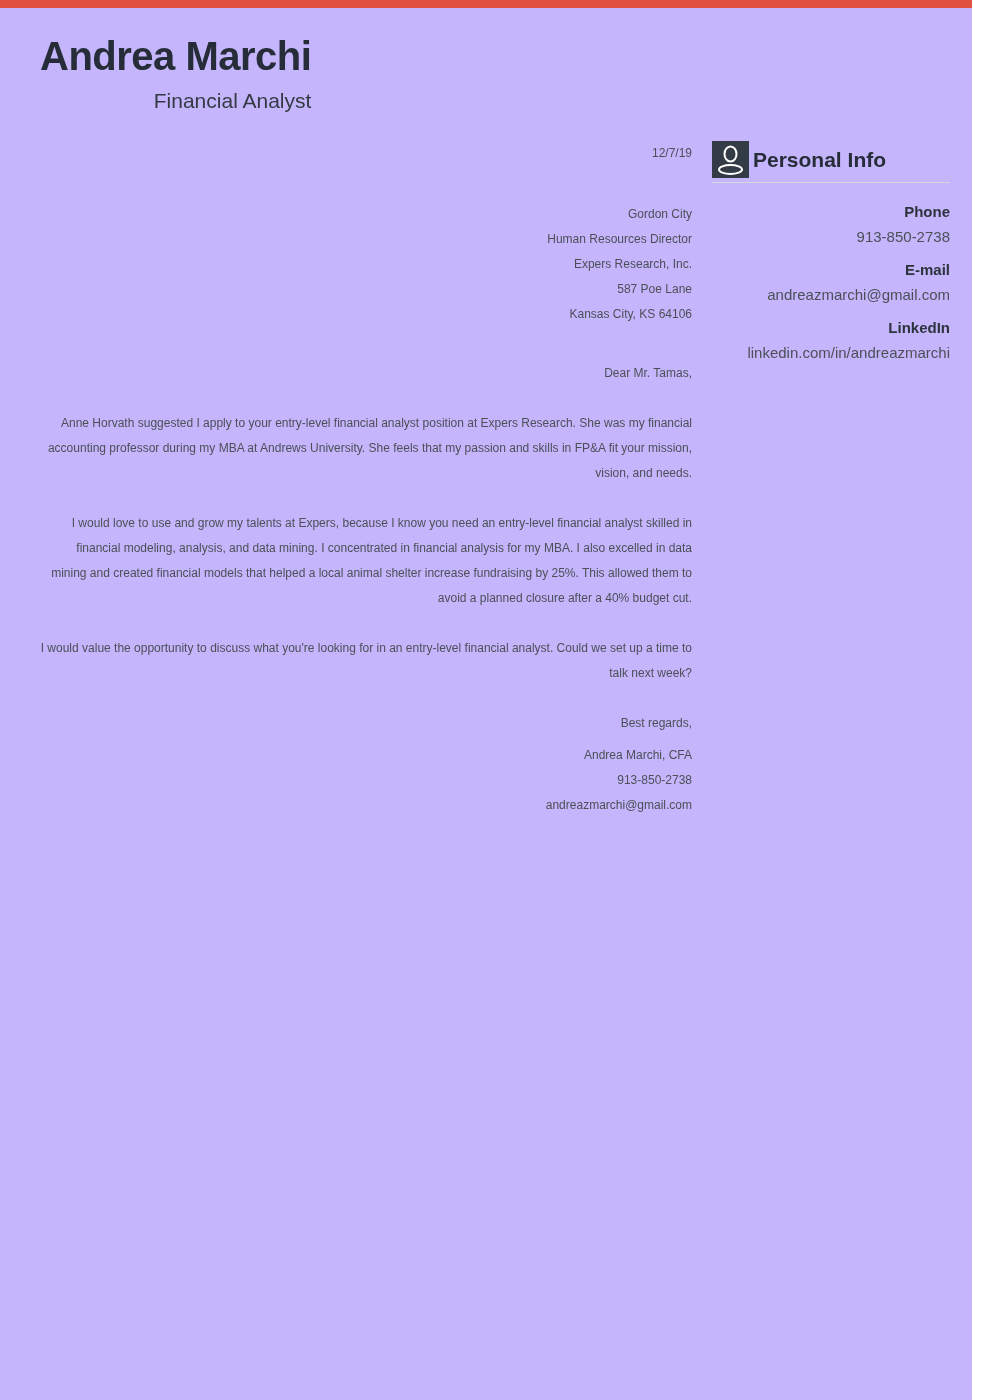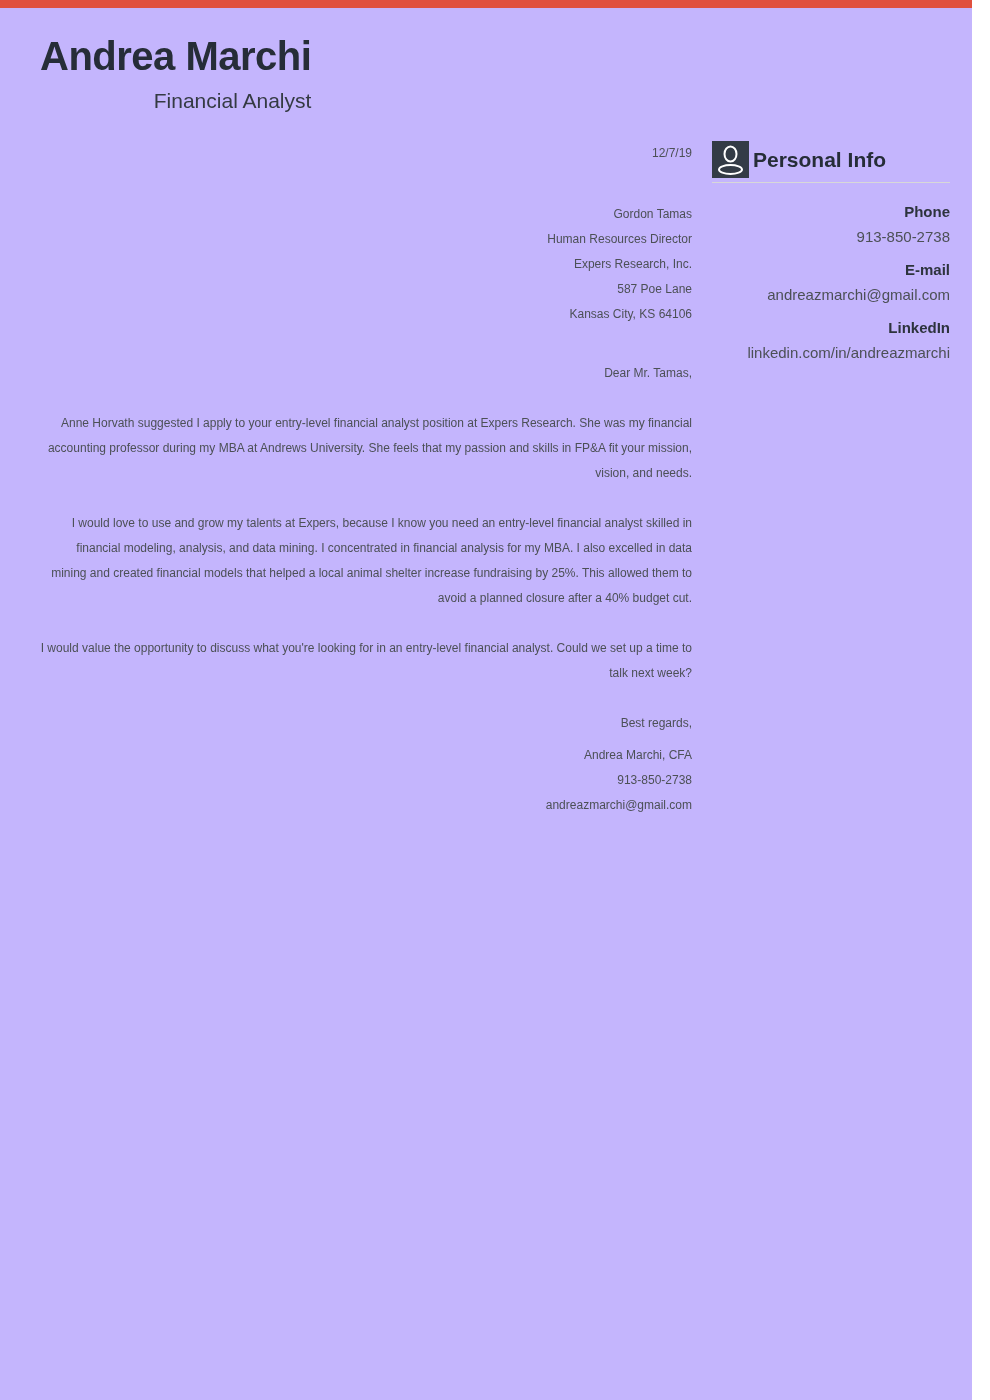--- a/index.html
+++ b/index.html
@@ -113,21 +113,21 @@
 
   <div class="header">
     <h1 class="name">Andrea Marchi</h1>
     <div class="job-title">Financial Analyst</div>
   </div>
 
   <main class="letter">
     <div class="date">12/7/19</div>
 
     <div class="recipient">
-      <div>Gordon Tamas</div>
+      <div>Gordon City</div>
       <div>Human Resources Director</div>
       <div>Expers Research, Inc.</div>
       <div>587 Poe Lane</div>
       <div>Kansas City, KS 64106</div>
     </div>
 
     <p class="salutation">Dear Mr. Tamas,</p>
 
     <p>Anne Horvath suggested I apply to your entry-level financial analyst position at Expers Research. She was my financial accounting professor during my MBA at Andrews University. She feels that my passion and skills in FP&amp;A fit your mission, vision, and needs.</p>
     <p>I would love to use and grow my talents at Expers, because I know you need an entry-level financial analyst skilled in financial modeling, analysis, and data mining. I concentrated in financial analysis for my MBA. I also excelled in data mining and created financial models that helped a local animal shelter increase fundraising by 25%. This allowed them to avoid a planned closure after a 40% budget cut.</p>

